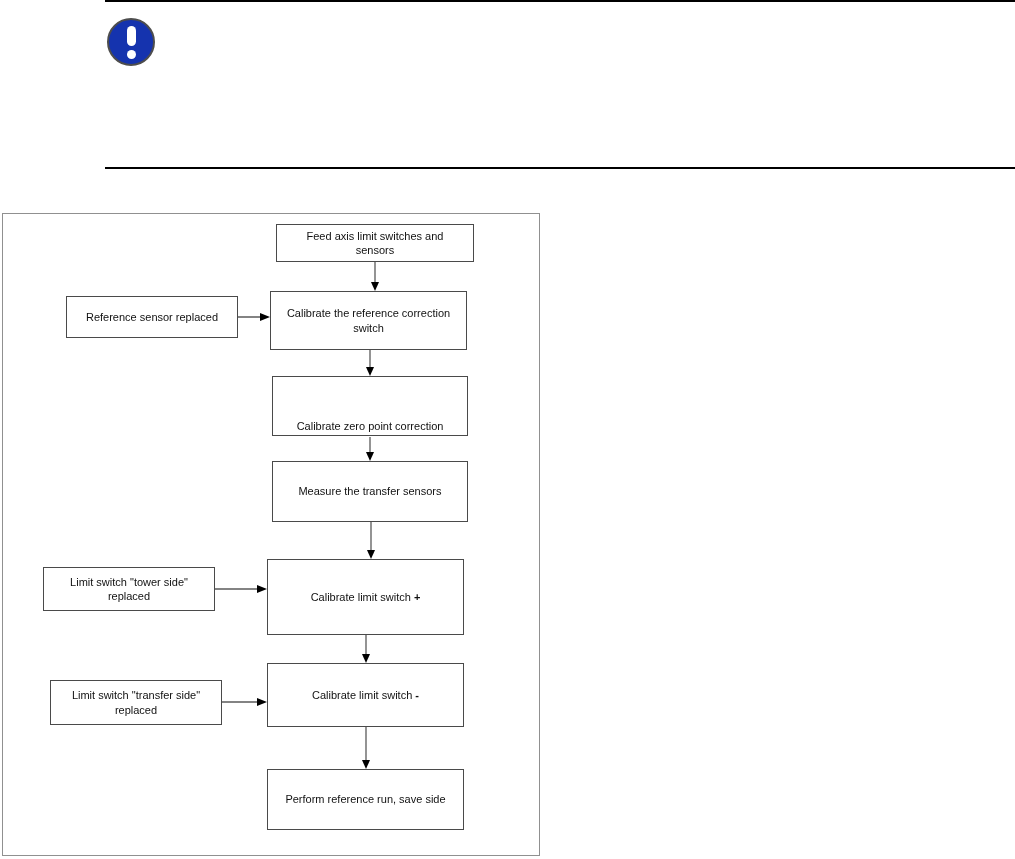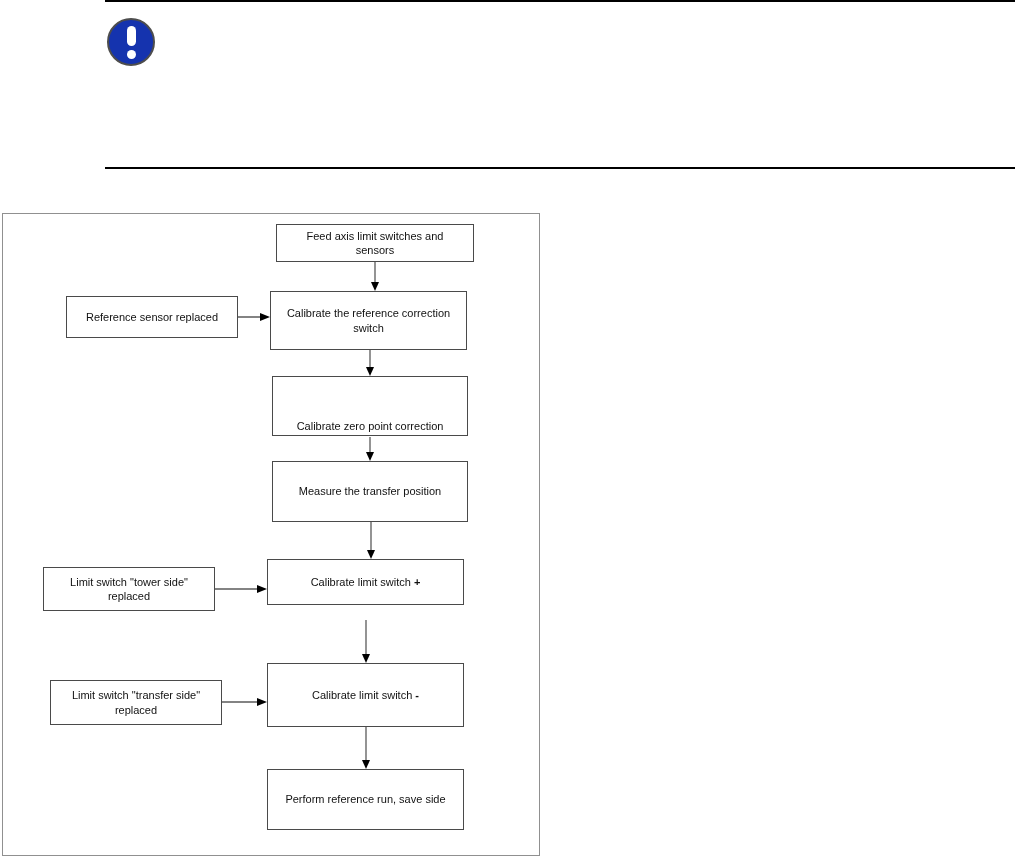--- a/index.html
+++ b/index.html
@@ -68,21 +68,21 @@
     line-height: 1.3;
     padding: 2px 9px;
     color: #111111;
   }
   .node b { font-weight: bold; }
 
   #n1 { left: 276px; top: 224px; width: 198px; height: 38px; }
   #n2 { left: 270px; top: 291px; width: 197px; height: 59px; }
   #n3 { left: 272px; top: 376px; width: 196px; height: 60px; align-items: flex-end; }
   #n4 { left: 272px; top: 461px; width: 196px; height: 61px; }
-  #n5 { left: 267px; top: 559px; width: 197px; height: 46px; }
+  #n5 { left: 267px; top: 559px; width: 197px; height: 76px; }
   #n6 { left: 267px; top: 663px; width: 197px; height: 64px; }
   #n7 { left: 267px; top: 769px; width: 197px; height: 61px; }
 
   #s1 { left: 43px; top: 296px; width: 172px; height: 42px; margin-left: 23px; }
   #s2 { left: 43px; top: 567px; width: 172px; height: 44px; }
   #s3 { left: 50px; top: 680px; width: 172px; height: 45px; }
 
   svg.connectors {
     position: absolute;
     left: 0; top: 0;
@@ -136,21 +136,21 @@
 <div id="n1" class="node">
   <span>Feed axis limit switches and sensors</span>
 </div>
 <div id="n2" class="node">
   <span>Calibrate the reference correction switch</span>
 </div>
 <div id="n3" class="node">
   <span>Calibrate zero point correction</span>
 </div>
 <div id="n4" class="node">
-  <span>Measure the transfer position</span>
+  <span>Measure the transfer sensors</span>
 </div>
 <div id="n5" class="node">
   <span><span>Calibrate limit switch</span>&nbsp;<b>+</b></span>
 </div>
 <div id="n6" class="node">
   <span><span>Calibrate limit switch</span>&nbsp;<b>-</b></span>
 </div>
 <div id="n7" class="node">
   <span>Perform reference run, save side</span>
 </div>

